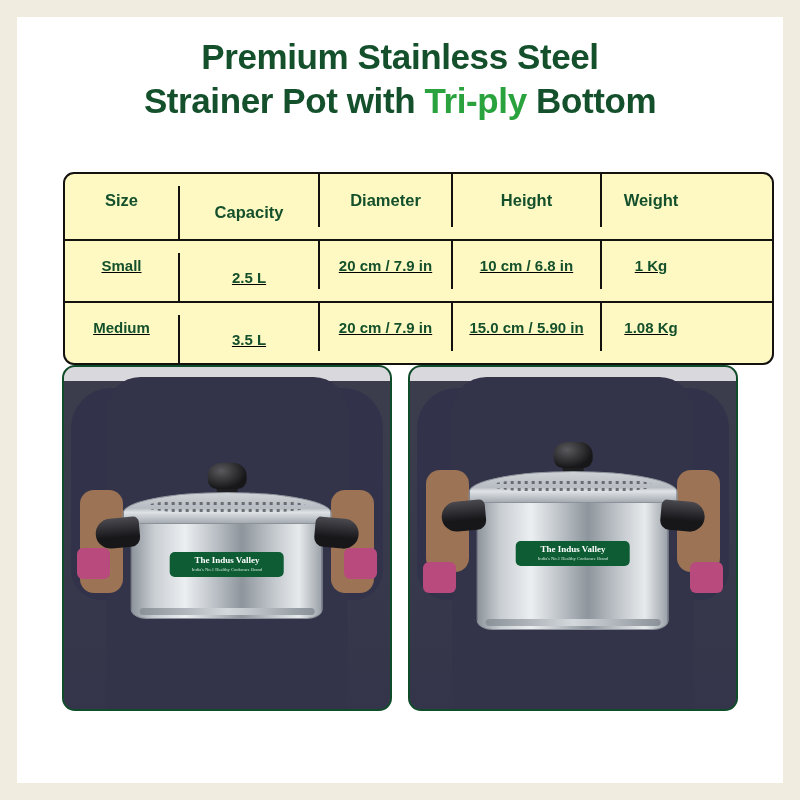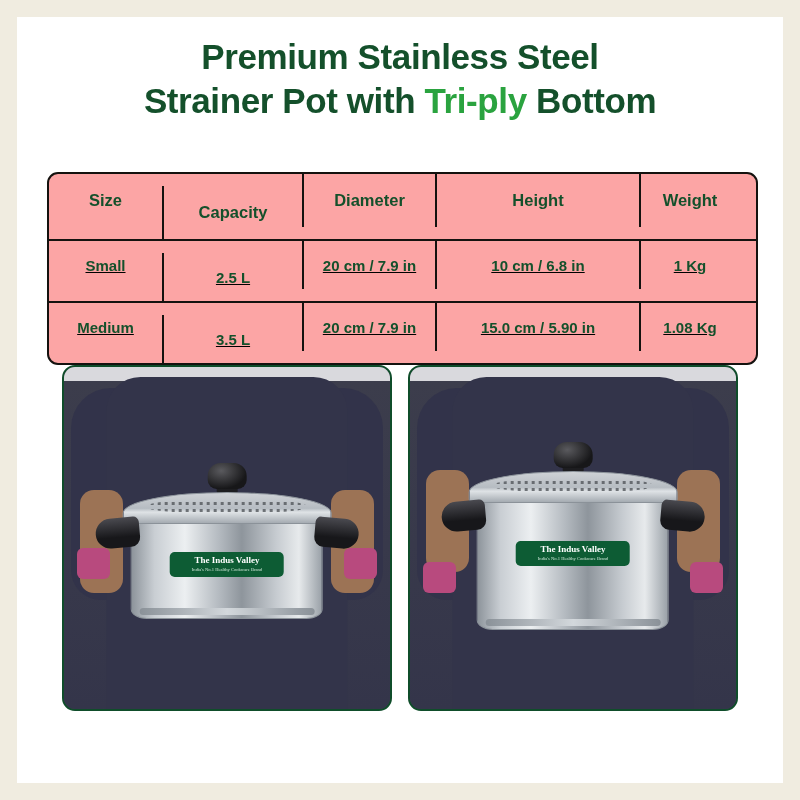--- a/index.html
+++ b/index.html
@@ -38,26 +38,26 @@
     line-height: 44px;
     white-space: nowrap;
   }
   .accent {
     color: #2aa33f;
   }
 
   
   .spec-table {
     position: absolute;
-    left: 30px;
+    left: 46px;
     top: 155px;
     width: 707px;
     border: 2px solid #14120f;
     border-radius: 11px;
-    background: #fca5a5;
+    background: #fef9c3;
     overflow: hidden;
   }
   .spec-row {
     display: flex;
     width: 100%;
   }
   .spec-row + .spec-row {
     border-top: 2px solid #14120f;
     text-decoration: underline;
   }
@@ -80,21 +80,21 @@
     font-weight: bold;
     font-size: 16.5px;
   }
   .body-row .spec-cell {
     height: 48px;
     font-weight: bold;
   }
   .c0 { width: 113px; }
   .c1 { width: 140px; margin-top: 12px; }
   .c2 { width: 133px; }
-  .c3 { width: 204px; }
+  .c3 { width: 149px; }
   .c4 { width: 100px; }
 
   
   .photos {
     position: absolute;
     left: 45px;
     top: 348px;
     width: 676px;
     height: 342px;
     display: flex;

